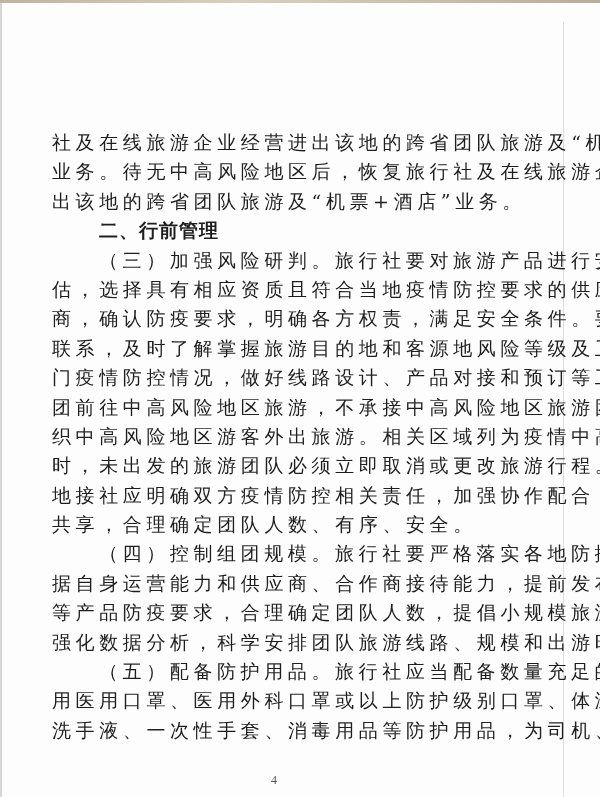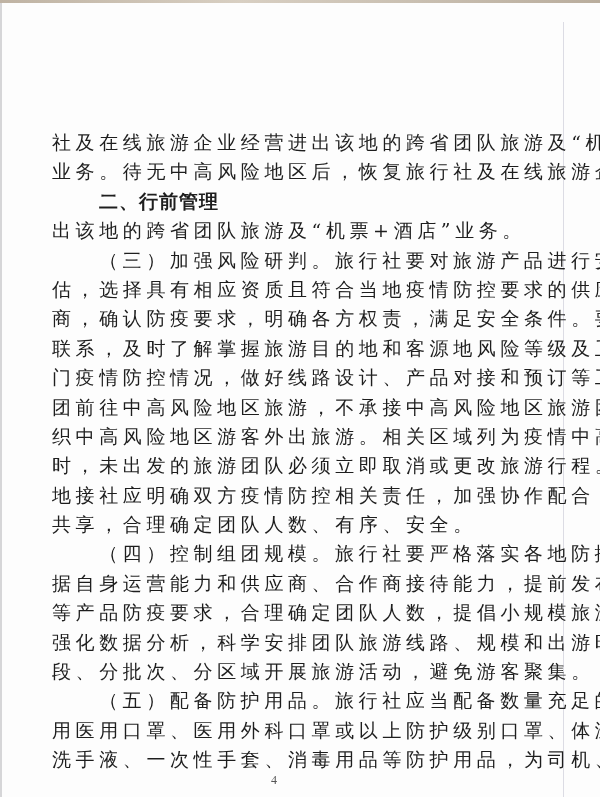--- a/index.html
+++ b/index.html
@@ -74,36 +74,35 @@
 <body>
 
 <div class="page">
   <div class="top-band"></div>
   <div class="left-edge"></div>
   <div class="right-rule"></div>
 
   <div class="text-block">
     <div class="line">社及在线旅游企业经营进出该地的跨省团队旅游及“机票+酒店”</div>
     <div class="line">业务。待无中高风险地区后，恢复旅行社及在线旅游企业经营进</div>
+    <div class="line">出该地的跨省团队旅游及“机票+酒店”业务。</div>
     <div class="line indent heading">二、行前管理</div>
-    <div class="line">出该地的跨省团队旅游及“机票+酒店”业务。</div>
     <div class="line indent">（三）加强风险研判。旅行社要对旅游产品进行安全风险评</div>
     <div class="line">估，选择具有相应资质且符合当地疫情防控要求的供应商、合作</div>
     <div class="line">商，确认防疫要求，明确各方权责，满足安全条件。要加强沟通</div>
     <div class="line">联系，及时了解掌握旅游目的地和客源地风险等级及卫生健康部</div>
     <div class="line">门疫情防控情况，做好线路设计、产品对接和预订等工作。不组</div>
     <div class="line">团前往中高风险地区旅游，不承接中高风险地区旅游团队，不组</div>
     <div class="line">织中高风险地区游客外出旅游。相关区域列为疫情中高风险地区</div>
     <div class="line">时，未出发的旅游团队必须立即取消或更改旅游行程。组团社和</div>
     <div class="line">地接社应明确双方疫情防控相关责任，加强协作配合，实现信息</div>
     <div class="line">共享，合理确定团队人数、有序、安全。</div>
     <div class="line indent">（四）控制组团规模。旅行社要严格落实各地防控要求，根</div>
     <div class="line">据自身运营能力和供应商、合作商接待能力，提前发布组团人数</div>
     <div class="line">等产品防疫要求，合理确定团队人数，提倡小规模旅游团队。要</div>
     <div class="line">强化数据分析，科学安排团队旅游线路、规模和出游时间，分时</div>
-    <div class="line">段、分批次、分区域开展旅游活动，避免游客聚集。</div>
     <div class="line indent">（五）配备防护用品。旅行社应当配备数量充足的一次性使</div>
     <div class="line">用医用口罩、医用外科口罩或以上防护级别口罩、体温检测设备、</div>
     <div class="line">洗手液、一次性手套、消毒用品等防护用品，为司机、导游和游</div>
   </div>
 
   <div class="page-number">4</div>
 </div>
 
 </body></html>

